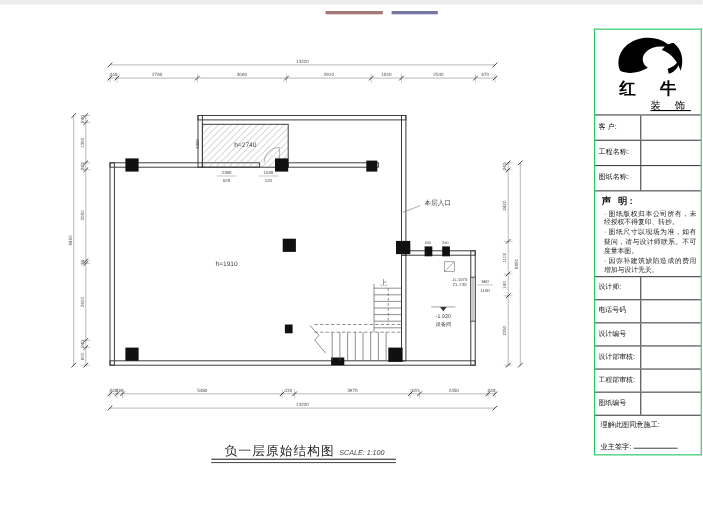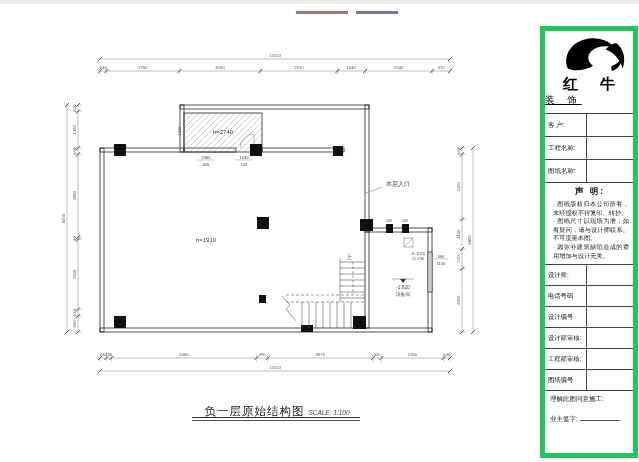--- a/index.html
+++ b/index.html
@@ -11,34 +11,34 @@
   #topfrags span{display:inline-block;height:3px;margin-right:8px;opacity:.8;}
   
   #plan{position:absolute;left:0;top:0;}
   
   .sheet-title{position:absolute;left:192px;top:401px;width:170px;text-align:center;}
   .sheet-title .t{font-size:11.5px;letter-spacing:1px;color:#222;display:inline-block;}
   .sheet-title .s{font-size:6.5px;font-style:italic;color:#444;margin-left:4px;}
   .tline1{position:absolute;left:192px;top:417px;width:168px;height:1.4px;background:#333;}
   .tline2{position:absolute;left:192px;top:420px;width:168px;height:.6px;background:#555;}
   
-  #panel{position:absolute;left:540px;top:26px;width:98px;height:432px;border:5px solid #22c55e;
+  #panel{position:absolute;left:540px;top:26px;width:98px;height:388px;border:1px solid #22c55e;
          box-sizing:border-box;display:flex;flex-direction:column;background:#fff;}
   .p-logo{height:82px;position:relative;}
   .p-logo svg{position:absolute;left:12px;top:2px;}
   .brand-name{position:absolute;left:0;top:44px;width:100%;text-align:center;font-size:15px;
               font-weight:bold;letter-spacing:9px;text-indent:9px;color:#000;}
-  .brand-sub{position:absolute;left:0;top:63px;width:100%;font-size:9.5px;
+  .brand-sub{position:absolute;left:0;top:63px;width:100%;text-align:right;font-size:9.5px;
              letter-spacing:5px;padding-right:9px;box-sizing:border-box;color:#000;text-decoration:underline;}
   .p-row{height:22px;border-top:1px solid #444;display:flex;}
   .p-row .lab{width:42px;border-right:1px solid #444;font-size:6.5px;line-height:22px;
               padding-left:3px;box-sizing:border-box;white-space:nowrap;}
   .p-row .val{flex:1;}
   .p-statement{height:82px;border-top:1px solid #444;padding:3px 4px 0 6px;box-sizing:border-box;}
-  .p-statement h4{margin:0 0 2px 0;font-size:8.5px;letter-spacing:2px;font-weight:bold;text-align:center;}
+  .p-statement h4{margin:0 0 2px 0;font-size:8.5px;letter-spacing:2px;font-weight:bold;}
   .p-statement ul{margin:0;padding:0 0 0 2px;list-style:none;}
   .p-statement li{font-size:6.2px;line-height:8.6px;color:#222;text-align:justify;}
   .p-statement li:before{content:"· ";}
   .p-content{height:38px;border-top:1px solid #444;box-sizing:border-box;padding:3px 0 0 6px;}
   .p-content h4{margin:0;font-size:10.5px;letter-spacing:3px;font-weight:bold;}
   .p-content .cv{font-size:7.5px;text-align:center;margin-top:2px;letter-spacing:2px;}
   .p-frow{height:20px;border-top:1px solid #444;display:flex;}
   .p-frow .lab{width:42px;border-right:1px solid #444;font-size:6.3px;line-height:20px;
                padding-left:3px;box-sizing:border-box;white-space:nowrap;}
   .p-frow .val{flex:1;}

